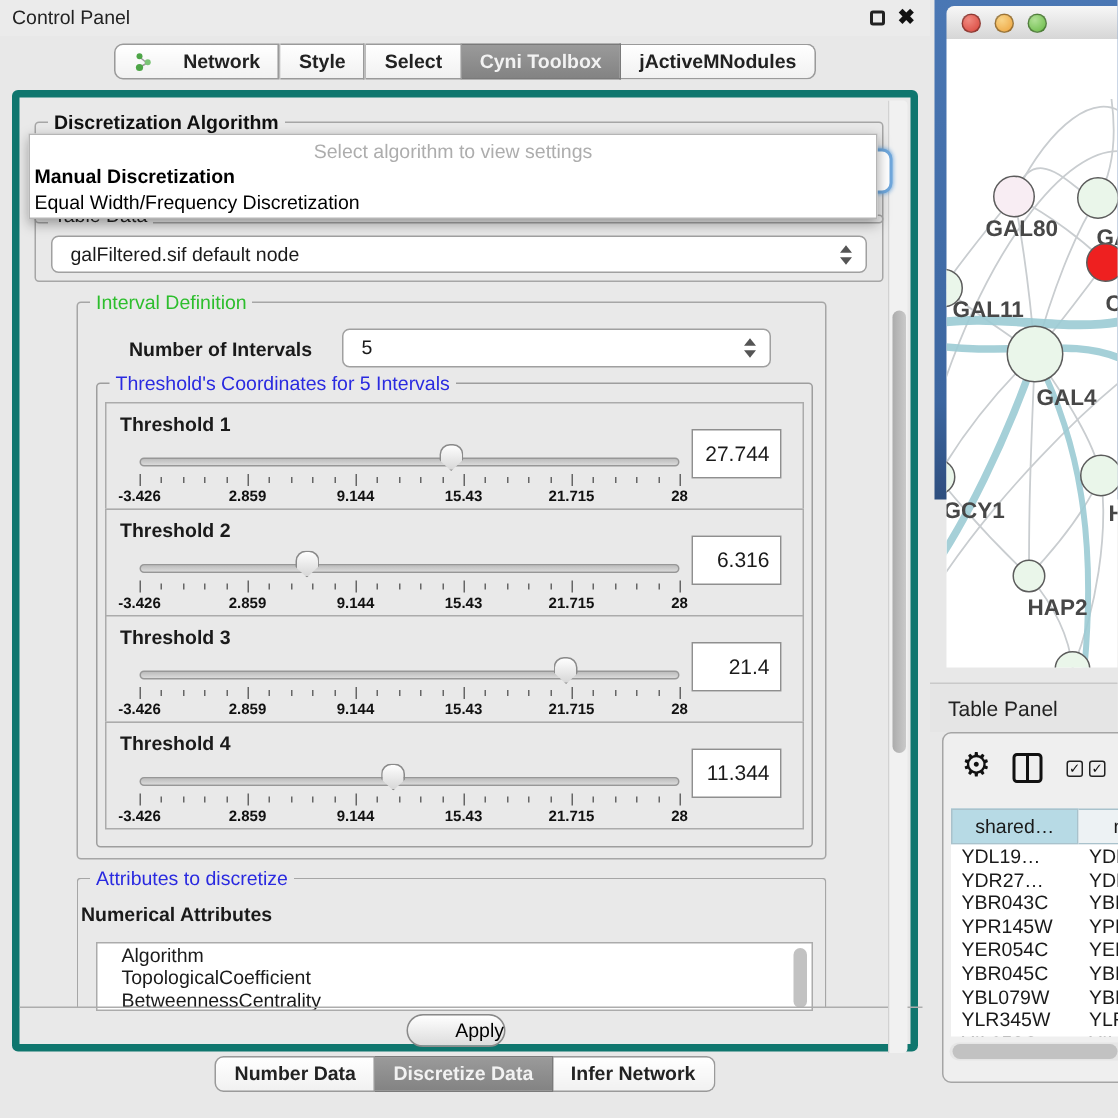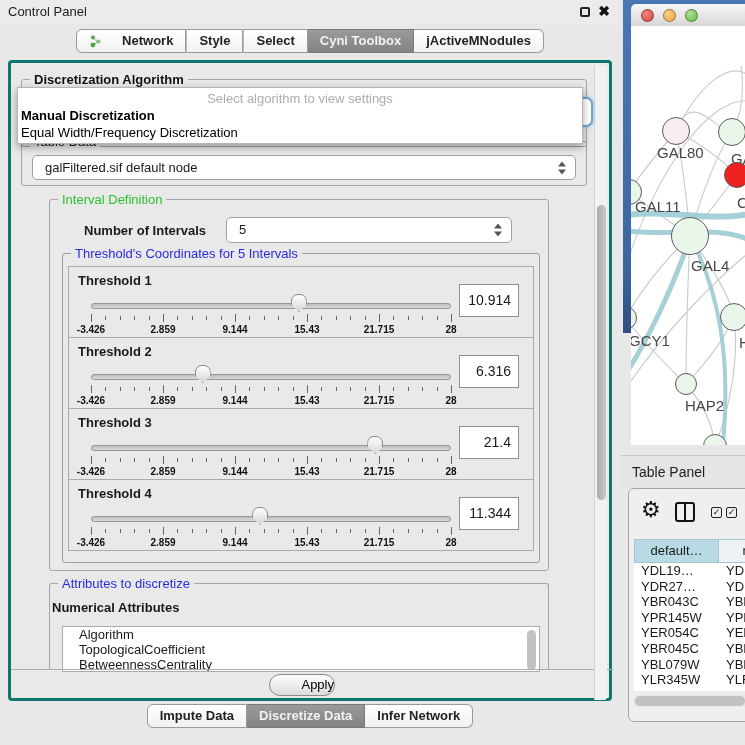--- a/index.html
+++ b/index.html
@@ -21,21 +21,21 @@
   .tabbtn { height:24px; line-height:22px; padding:0 12px; font-size:13px; font-weight:bold;
     background:linear-gradient(#FFFFFF,#F1F1F1); border:1px solid #9A9A9A; color:#222;
     display:flex; align-items:center; gap:20px; border-left-width:0; }
   .tabbtn.first { border-left-width:1px; border-radius:6px 0 0 6px; }
   .tabbtn.last  { border-radius:0 6px 6px 0; }
   .tabbtn.sel { background:linear-gradient(#9A9A9A,#838383); color:#F2F2F2; border-color:#7A7A7A; }
   .tabsep { width:1px; background:#BBB; }
 
   
   #outer-frame { position:absolute; left:8px; top:60px; width:604px; height:641px;
-    border:3px solid #0f766e; border-radius:4px; background:#E9E9E9; }
+    border:5px solid #0f766e; border-radius:4px; background:#E9E9E9; }
 
   .groupbox { position:absolute; border:1px solid #A6A6A6; border-radius:3px; }
   .grouptitle { position:absolute; top:-8px; left:8px; background:#E9E9E9; padding:0 4px;
     font-size:13px; }
   .gt-black { color:#111; font-weight:bold; }
   .gt-green { color:#2DBE2D; }
   .gt-blue  { color:#2A2AE0; }
 
   
   .combo { position:absolute; background:#FFF; border:1px solid #A0A0A0; border-radius:5px; }
@@ -92,21 +92,21 @@
     background:#F1F1F1; border-left:1px solid #D2D2D2; border-radius:0 3px 3px 0; }
   #main-vscroll .vthumb { position:absolute; left:2px; top:140px; width:9px; height:295px;
     background:linear-gradient(90deg,#ACACAC,#C9C9C9); border-radius:5px; }
 
   
   #bottom-tabs { position:absolute; left:0; top:704px; width:620px; display:flex; justify-content:center; }
 
   
   #right-panel { position:absolute; left:620px; top:0; width:125px; height:745px; }
   #net-window { position:absolute; left:3px; top:0; width:122px; height:333px;
-    background:linear-gradient(180deg,#4A77B4 0%,#3C66A0 80%,#2E4E7E 100%); }
+    background:linear-gradient(180deg,#4A77B4 0%,#3C66A0 80%,#2E4E7E 100%);font-weight:bold; }
   #net-titlebar { position:absolute; left:8px; top:4px; width:114px; height:22px;
     background:linear-gradient(#F7F7F7,#D6D6D6); border-radius:5px 0 0 0;
     display:flex; align-items:center; gap:9px; padding-left:10px; }
   .light { width:13px; height:13px; border-radius:50%; border:1px solid rgba(0,0,0,.35); }
   .light.red    { background:radial-gradient(circle at 35% 30%, #F08A80, #D8443B); }
   .light.yellow { background:radial-gradient(circle at 35% 30%, #F8D488, #EDA33C); }
   .light.green  { background:radial-gradient(circle at 35% 30%, #B0E096, #67B944); }
   #net-canvas { position:absolute; left:8px; top:26px; width:114px; height:419px;
     background:#FFF; overflow:hidden; }
   .node { position:absolute; border:1.5px solid #5C5C5C; border-radius:50%; }
@@ -257,21 +257,21 @@
                 </div>
       <div class="tick-labels">
                   <span class="tick-label" style="left: 0%;">-3.426</span>
                   <span class="tick-label" style="left: 20%;">2.859</span>
                   <span class="tick-label" style="left: 40%;">9.144</span>
                   <span class="tick-label" style="left: 60%;">15.43</span>
                   <span class="tick-label" style="left: 80%;">21.715</span>
                   <span class="tick-label" style="left: 100%;">28</span>
                 </div>
     </div>
-    <div class="value-box">10.914</div>
+    <div class="value-box">27.744</div>
   </div>
 
   <div class="threshold">
     <div class="th-label">Threshold 2</div>
     <div class="slider">
       <div class="track"></div>
       <div class="thumb" style="left: 30.9998%;"></div>
       <div class="ticks">
                   <span class="tick major" style="left: 0%;"></span>
                   <span class="tick" style="left: 4%;"></span>
@@ -420,21 +420,21 @@
     <div id="apply-divider"></div>
     <button id="apply-btn">Apply</button>
 
     <div id="main-vscroll">
       <div class="vthumb"></div>
     </div>
   </div>
 
   <div id="bottom-tabs">
     <div class="tabbtn first">
-      <span>Impute Data</span>
+      <span>Number Data</span>
     </div>
     <div class="tabbtn sel">
       <span>Discretize Data</span>
     </div>
     <div class="tabbtn last">
       <span>Infer Network</span>
     </div>
   </div>
 </div>
 
@@ -502,21 +502,21 @@
   </div>
 
   <div id="table-box">
     <div id="tbl-toolbar">
       <span class="gear">⚙</span>
       <span class="cols-icon"></span>
       <span class="chk" style="left:82px;">✓</span>
       <span class="chk" style="left:97px;">✓</span>
     </div>
     <div id="tbl-head">
-      <div class="hc hc1">default…</div>
+      <div class="hc hc1">shared…</div>
       <div class="hc hc2">n</div>
     </div>
     <div id="tbl-rows">
   <div class="trow">
     <div class="tc tc1">YDL19…</div>
     <div class="tc tc2">YDL1</div>
   </div>
 
   <div class="trow">
     <div class="tc tc1">YDR27…</div>

